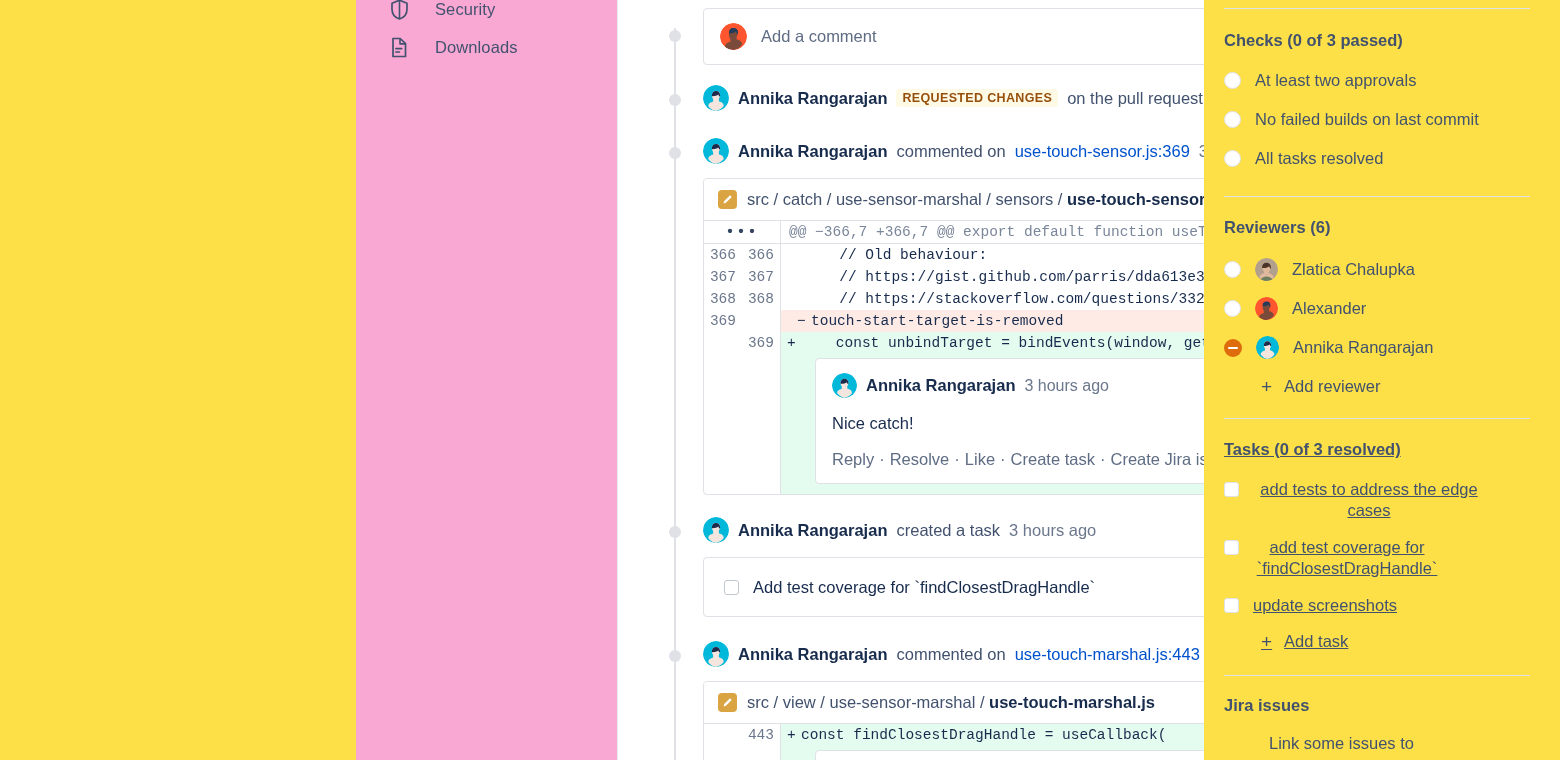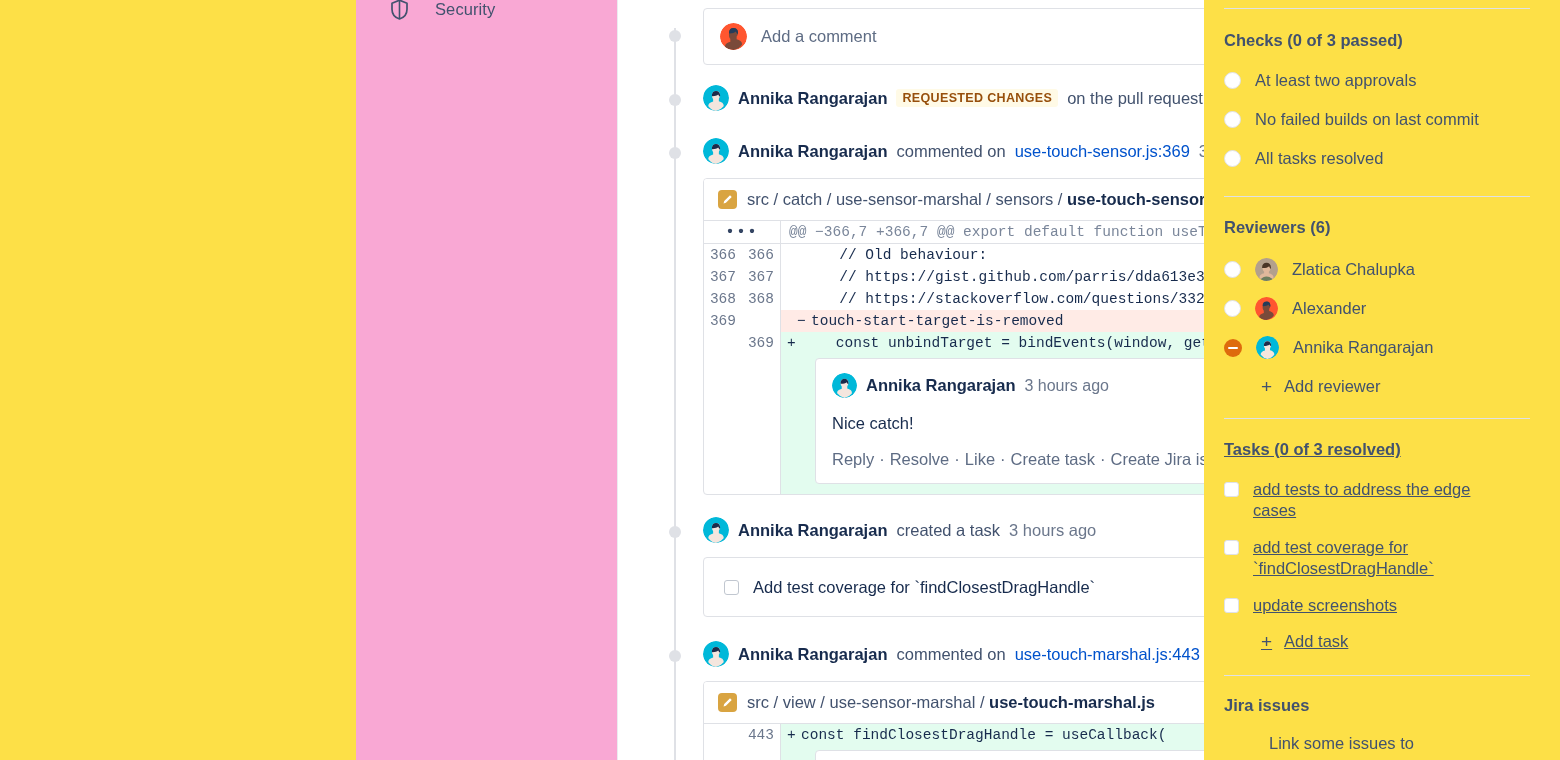--- a/index.html
+++ b/index.html
@@ -148,21 +148,21 @@
     width: 356px; flex: 0 0 356px; height: 760px;
     padding: 0 30px 0 20px; background: #fde047; position: relative;
   }
   .divider { height: 1px; background: #dfe1e6; margin: 0 0 0 0; }
   .sec-title { font-size: 16.5px; font-weight: 700; color: #42526e; }
   .r-row { display: flex; align-items: flex-start; gap: 14px; }
   .radio {
     width: 17px; height: 17px; border-radius: 50%;
     border: 1.6px solid #dfe1e6; background: #fff; flex: 0 0 17px; margin-top: 2px;
   }
-  .r-label { font-size: 16.5px; color: #42526e; line-height: 21px; }
+  .r-label { font-size: 16.5px; color: #42526e; line-height: 21px; text-align: center; }
   .minus {
     width: 18px; height: 18px; border-radius: 50%; background: #de6b0c;
     flex: 0 0 18px; margin-top: 2px; position: relative;
   }
   .minus::after {
     content: ""; position: absolute; left: 4px; top: 8px;
     width: 10px; height: 2.4px; background: #fff; border-radius: 1px;
   }
   .addlink { display: flex; align-items: center; gap: 12px; font-size: 16.5px; color: #42526e; cursor: pointer; }
   .plus { font-size: 19px; line-height: 1; color: #42526e; }
@@ -182,20 +182,30 @@
 
   <nav class="sidebar">
     <div class="nav-item">
       <span class="nav-icon">
         <svg width="19" height="21" viewBox="0 0 19 21" fill="none">
           <path d="M9.5 1.2 17 4.2v6c0 5-3.2 8.4-7.5 9.8C5.2 18.6 2 15.2 2 10.2v-6L9.5 1.2z" stroke="#42526e" stroke-width="1.7" fill="none" stroke-linejoin="round"></path>
           <path d="M9.5 1.9v17.6" stroke="#42526e" stroke-width="1.6"></path>
         </svg>
       </span>
       <span class="nav-label">Security</span>
+    </div>
+    <div class="nav-item">
+      <span class="nav-icon">
+        <svg width="18" height="21" viewBox="0 0 18 21" fill="none">
+          <path d="M3 1.5h7.2L15.5 6.6V19.5H3V1.5z" stroke="#42526e" stroke-width="1.7" stroke-linejoin="round"></path>
+          <path d="M10 1.8v5.1h5.2" stroke="#42526e" stroke-width="1.6" stroke-linejoin="round"></path>
+          <path d="M5.8 11.6h6M5.8 15h3.6" stroke="#42526e" stroke-width="1.6" stroke-linecap="round"></path>
+        </svg>
+      </span>
+      <span class="nav-label">Downloads</span>
     </div>
   </nav>
 
   <main class="center">
     <div class="timeline">
       <div class="rail"></div>
 
       <div class="tl-row" style="margin-bottom:20px;">
         <span class="dot" style="top:22px;"></span>
         <div class="composer">

